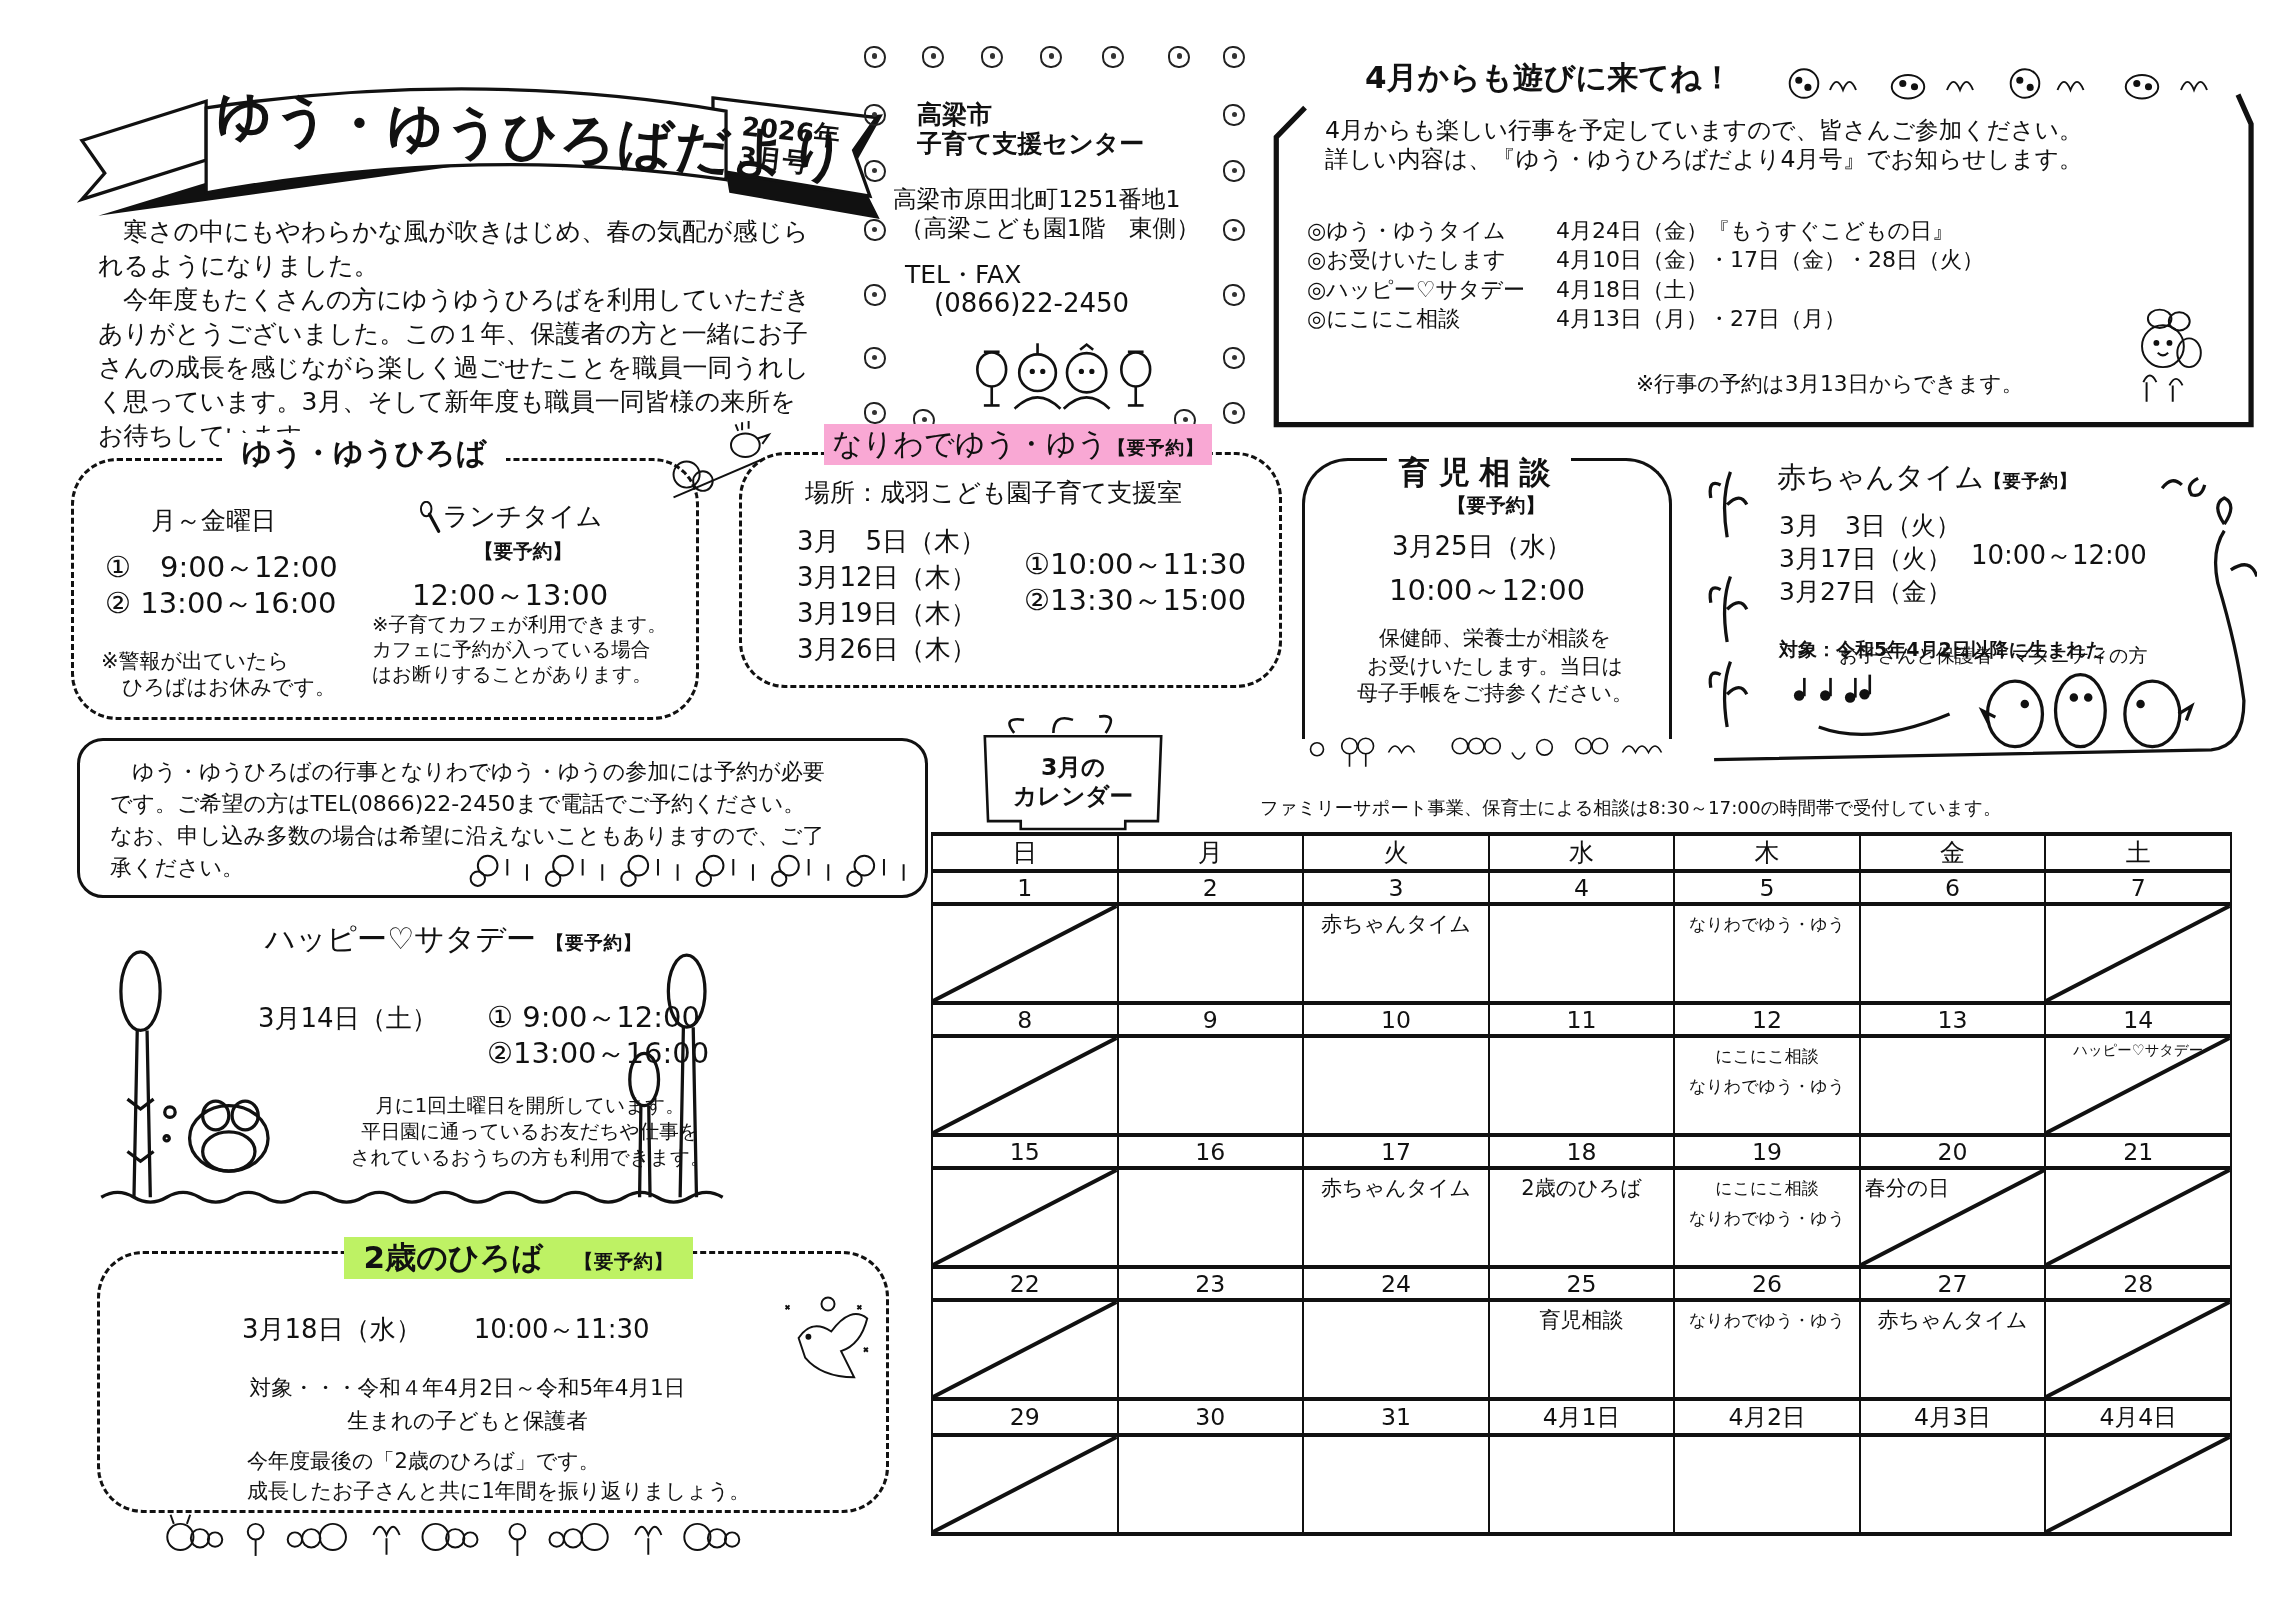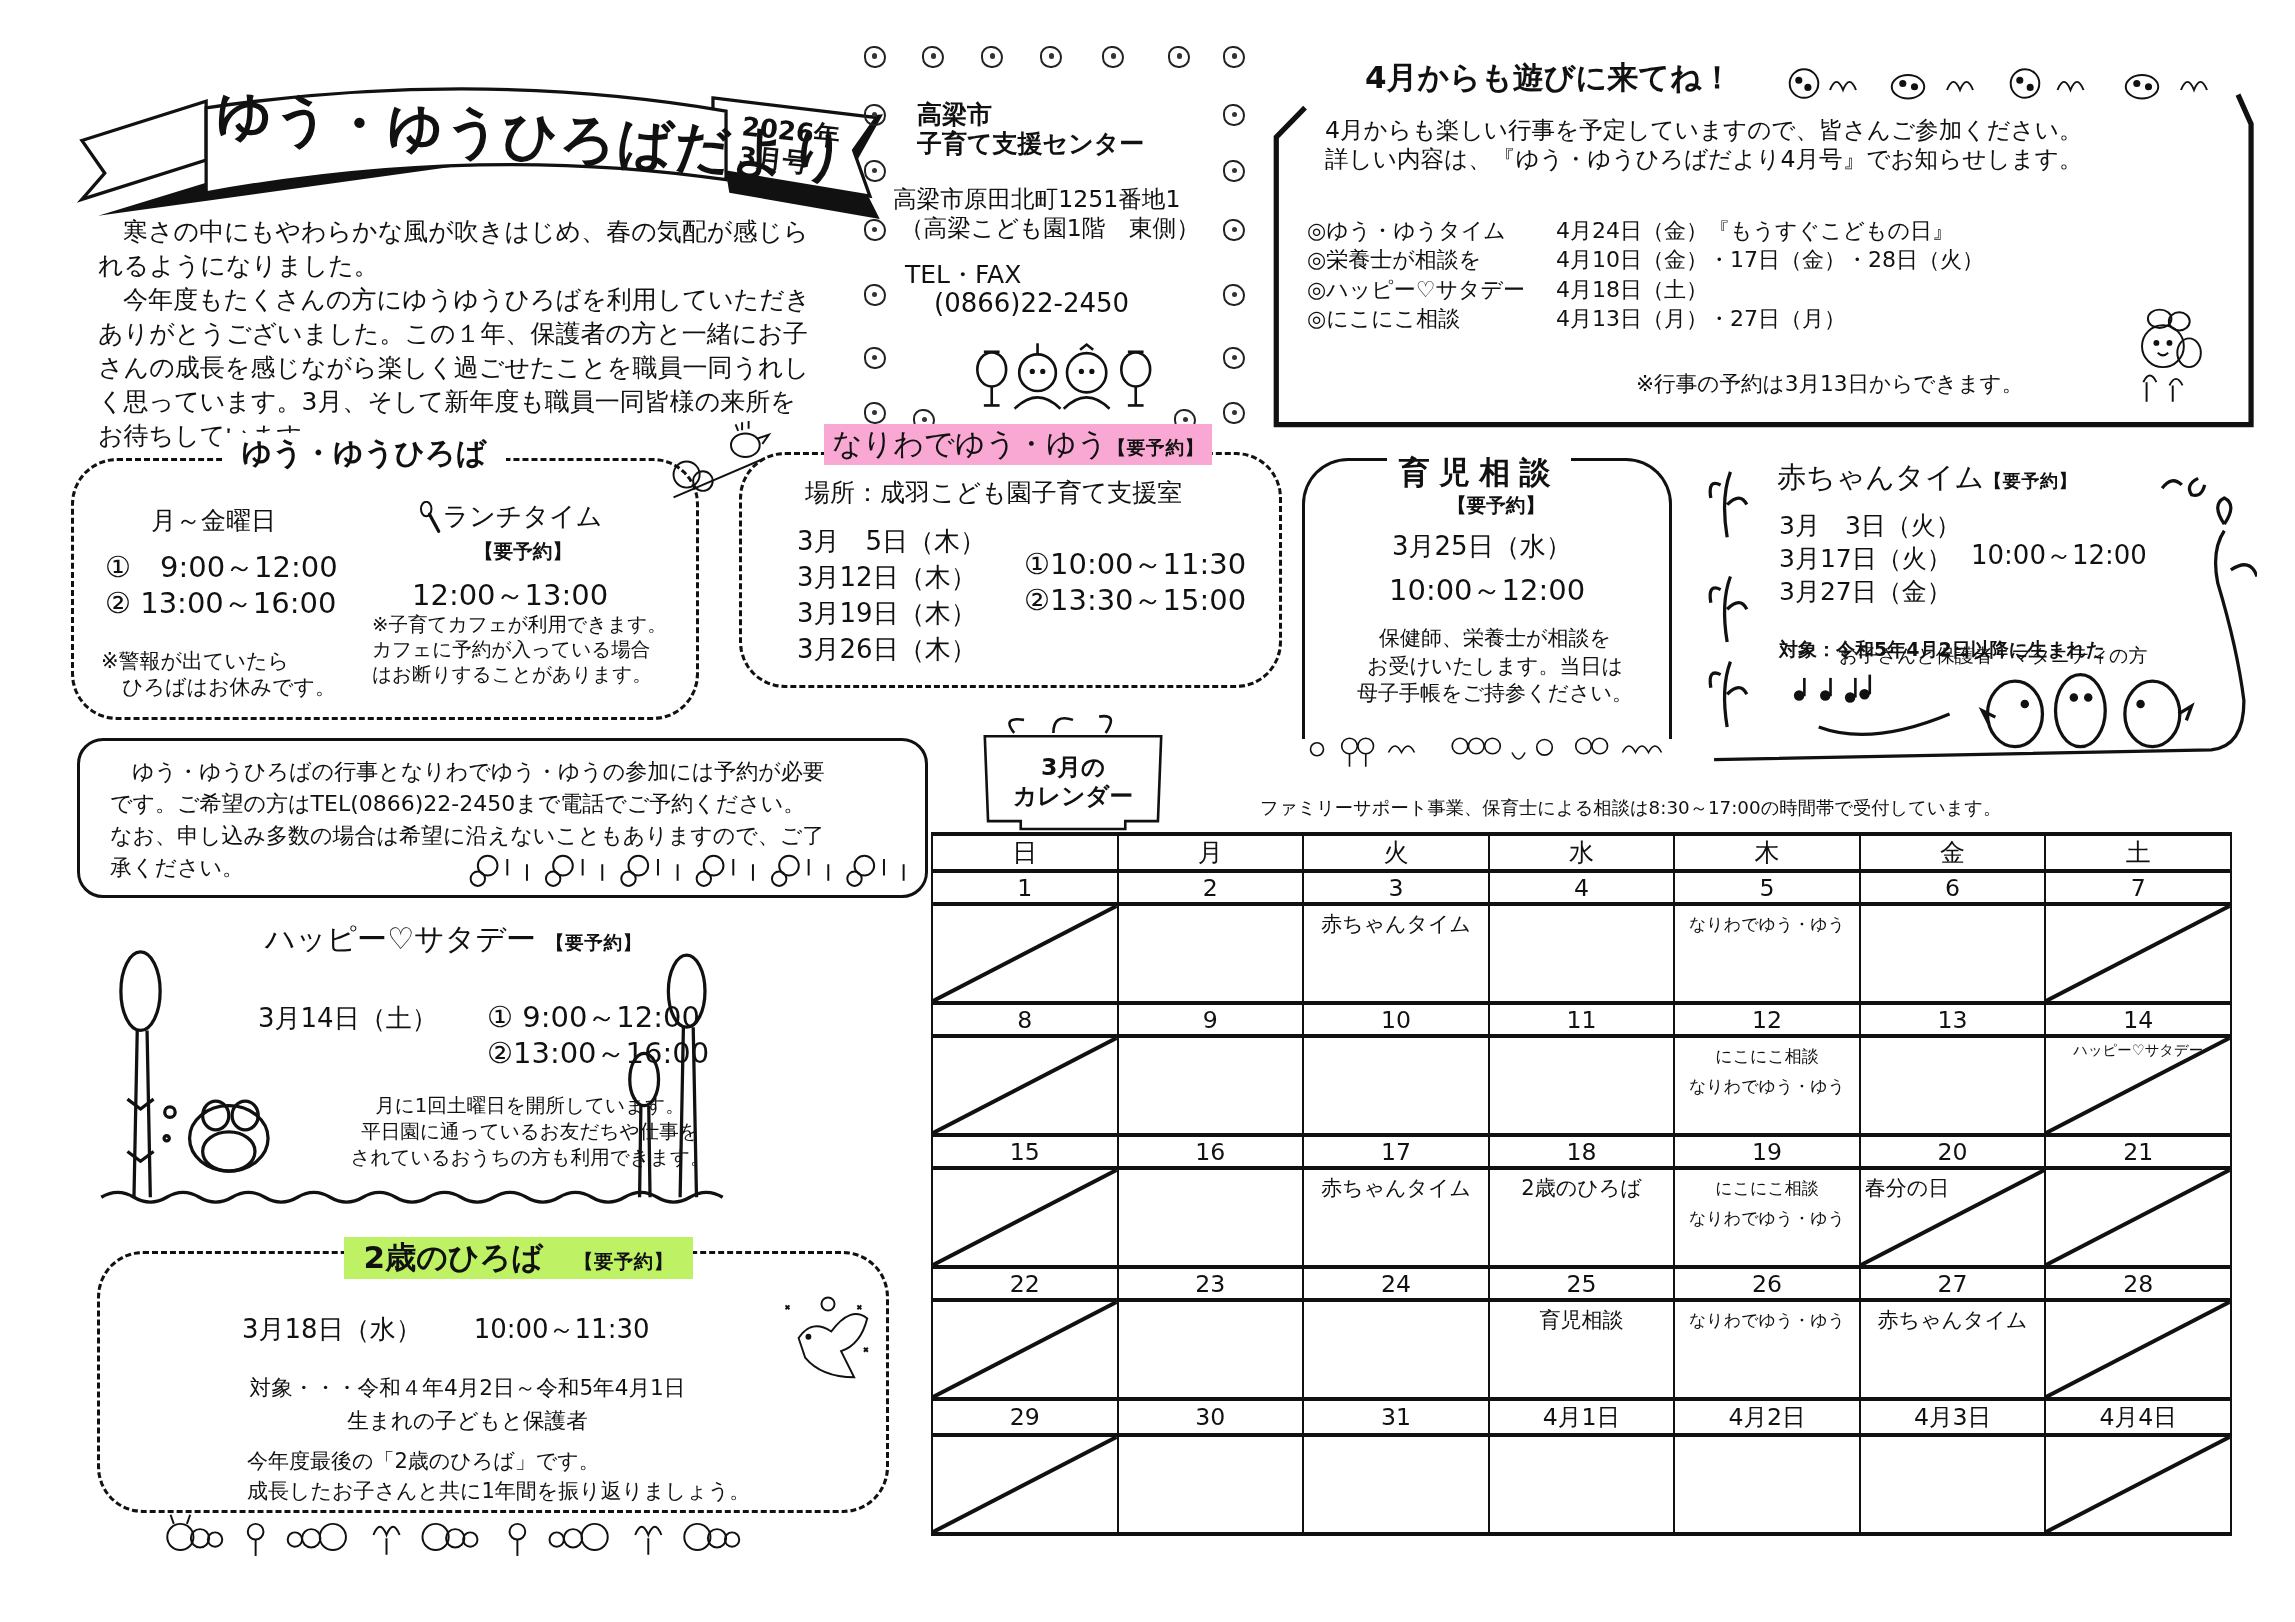--- a/index.html
+++ b/index.html
@@ -232,21 +232,21 @@
   <div id="april-lead">
     <div>4月からも楽しい行事を予定していますので、皆さんご参加ください。</div>
     <div>詳しい内容は、『ゆう・ゆうひろばだより4月号』でお知らせします。</div>
   </div>
   <div id="april-list">
     <div class="ev-row">
         <span class="ev-name">◎ゆう・ゆうタイム</span>
         <span>4月24日（金）『もうすぐこどもの日』</span>
       </div>
     <div class="ev-row">
-        <span class="ev-name">◎栄養士が相談を</span>
+        <span class="ev-name">◎お受けいたします</span>
         <span>4月10日（金）・17日（金）・28日（火）</span>
       </div>
     <div class="ev-row">
         <span class="ev-name">◎ハッピー♡サタデー</span>
         <span>4月18日（土）</span>
       </div>
     <div class="ev-row">
         <span class="ev-name">◎にこにこ相談</span>
         <span>4月13日（月）・27日（月）</span>
       </div>

